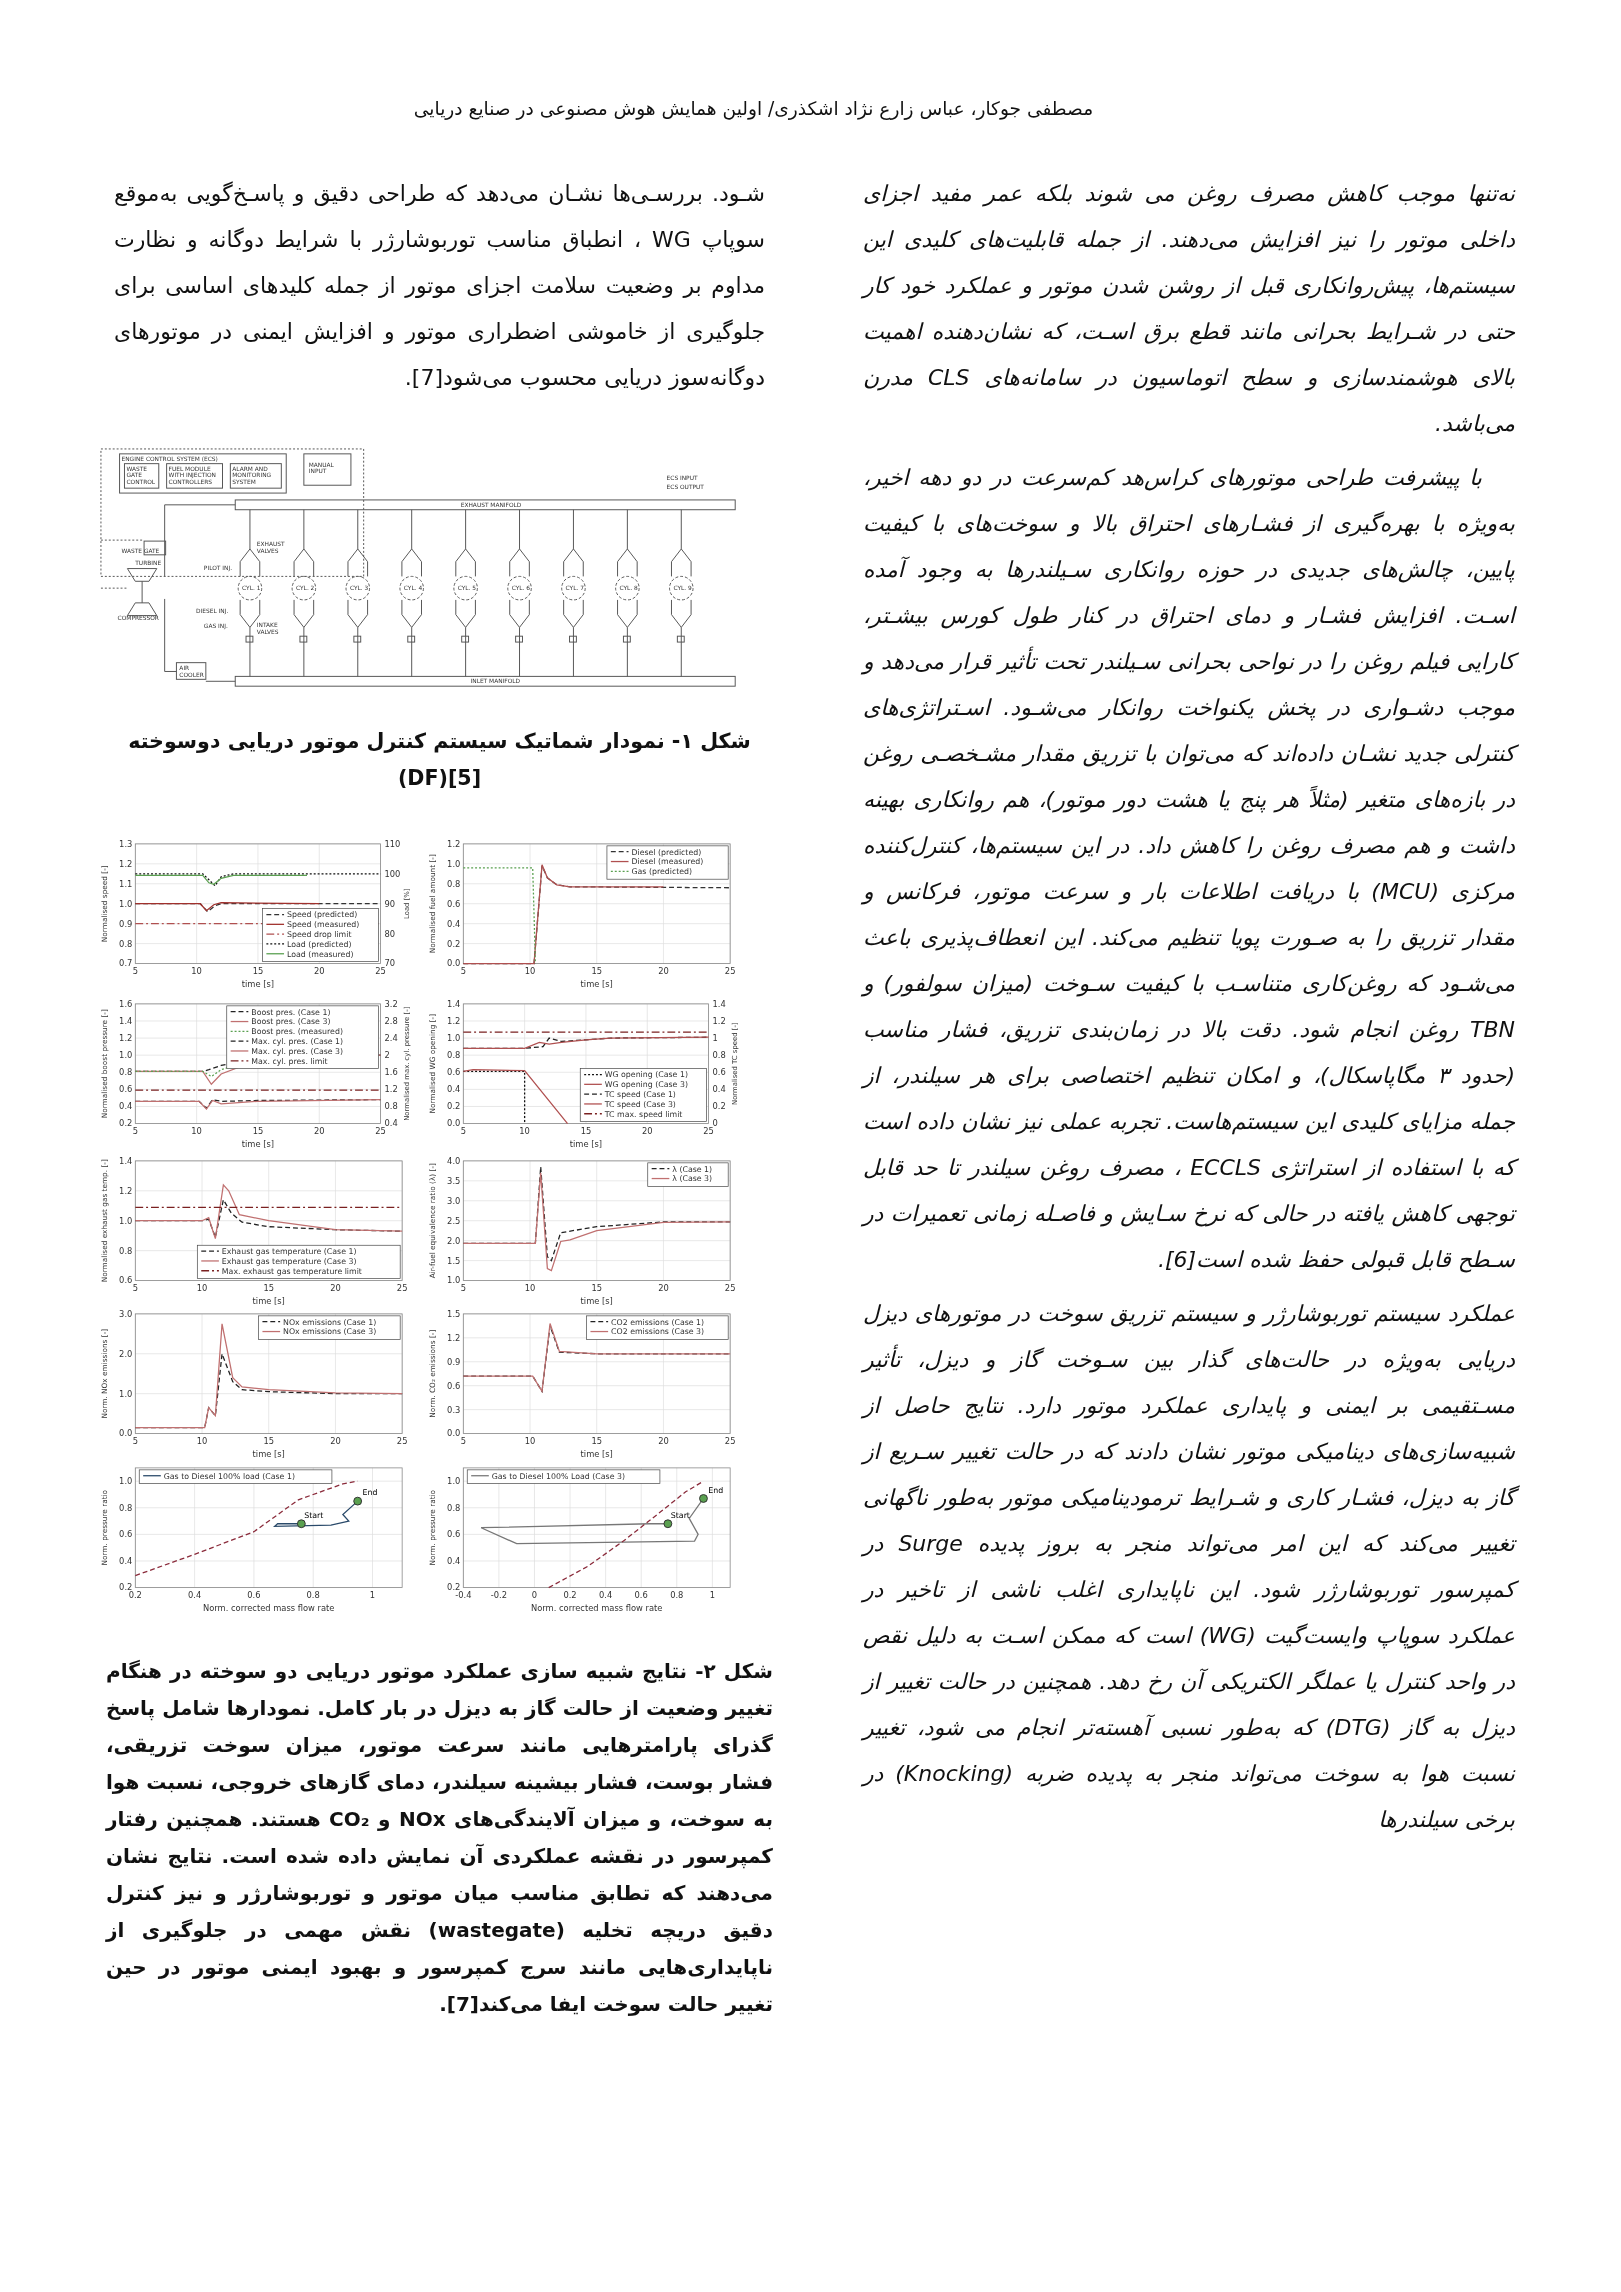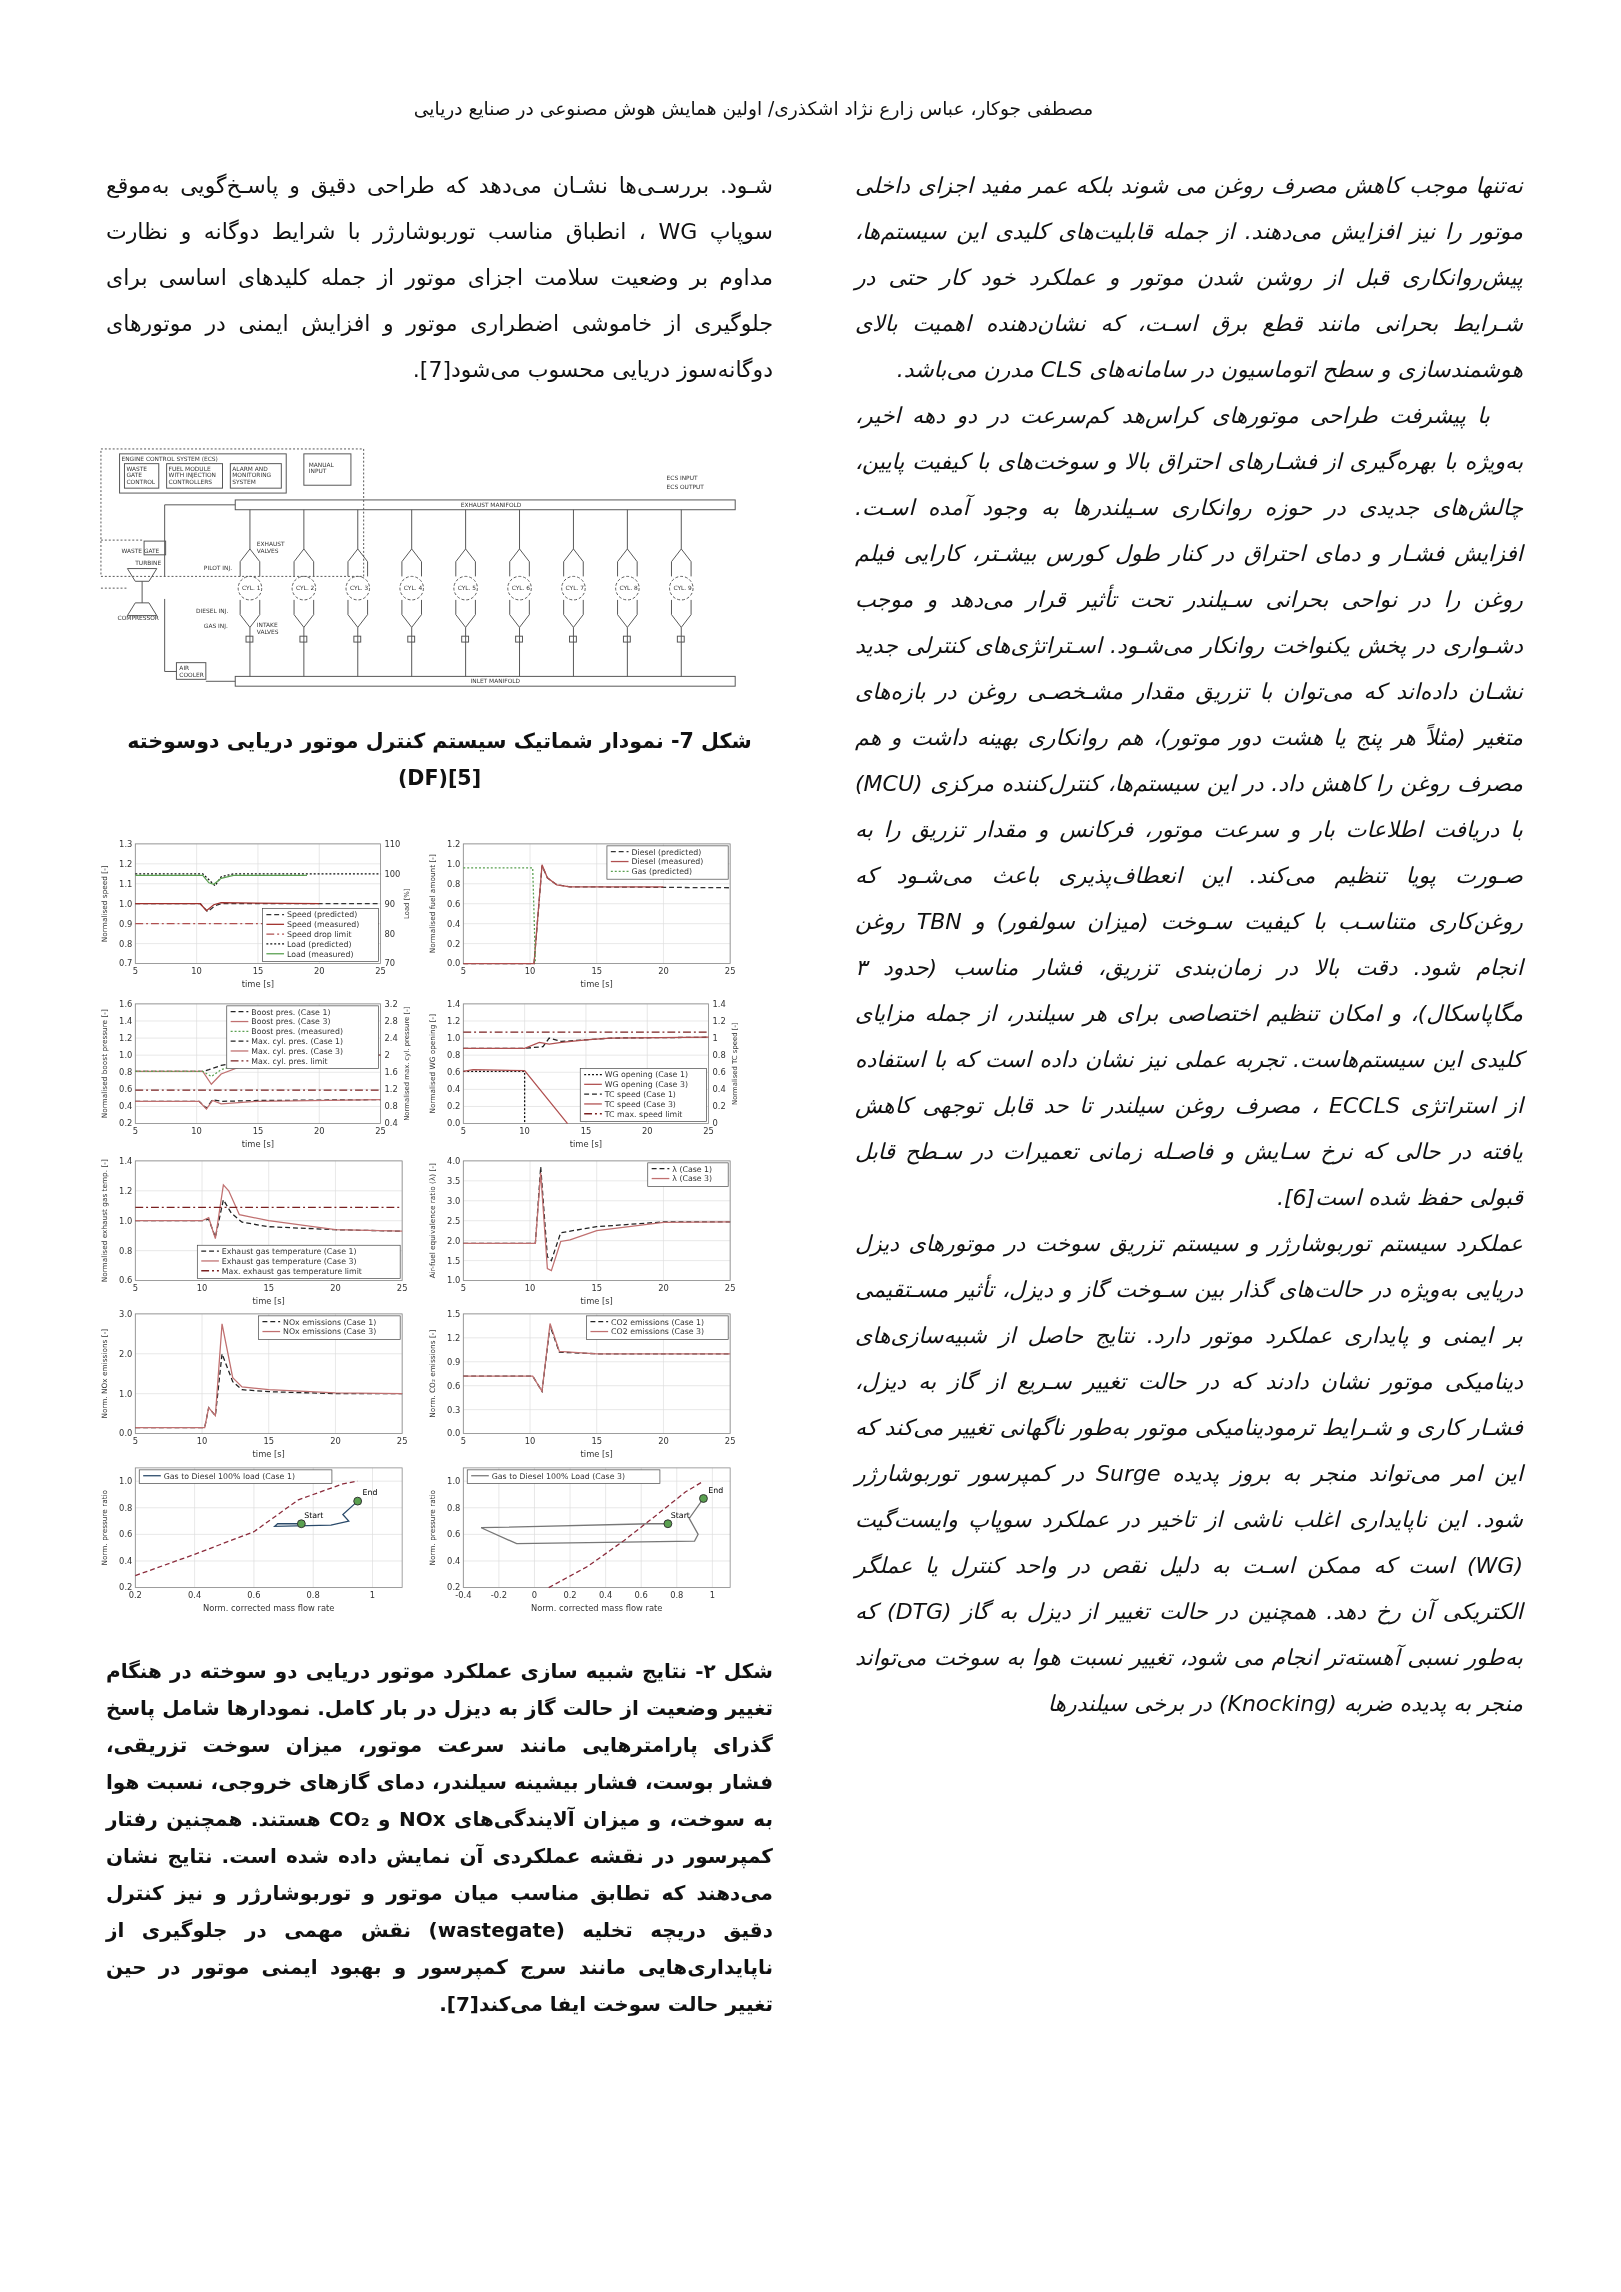--- a/index.html
+++ b/index.html
@@ -1,21 +1,21 @@
 <!DOCTYPE html>
 <html><head>
 <meta charset="utf-8">
 <style>
   html,body{margin:0;padding:0;background:#fff;}
   body{width:1621px;height:2293px;position:relative;overflow:hidden;font-family:"DejaVu Sans",sans-serif;color:#111;}
   .header{position:absolute;top:98px;left:0;width:1507px;text-align:center;font-size:18.6px;direction:rtl;}
   .col{position:absolute;direction:rtl;text-align:justify;font-size:22px;line-height:46px;}
   .col-right{left:855px;top:163px;width:668px;font-style:italic;}
   .col-left{left:106px;top:163px;width:667px;}
-  .col p{margin:0;}
+  .col p{margin:8px;}
   .indent{text-indent:33px;}
   .heading{font-weight:bold;font-size:24.5px;line-height:53px;margin-top:33px !important;}
   .caption{position:absolute;direction:rtl;text-align:center;font-weight:bold;font-size:20.6px;line-height:37px;}
   .cap1{left:106px;top:723px;width:667px;}
   .cap2{left:106px;top:1653px;width:667px;text-align:justify;line-height:37px;font-size:20px;}
   .schematic{position:absolute;left:98px;top:436px;width:647px;height:270px;}
   .plot{position:absolute;}
   svg text{font-family:"DejaVu Sans",sans-serif;}
 </style>
 </head>
@@ -176,21 +176,21 @@
       <text x="312" y="157">CYL. 4</text>
       <text x="367" y="157">CYL. 5</text>
       <text x="422" y="157">CYL. 6</text>
       <text x="477" y="157">CYL. 7</text>
       <text x="532" y="157">CYL. 8</text>
       <text x="587" y="157">CYL. 9</text>
     </g>
 </svg>
 
 <div class="caption cap1">
-  <div>شکل 7- نمودار شماتیک سیستم کنترل موتور دریایی دوسوخته</div>
+  <div>شکل ۱- نمودار شماتیک سیستم کنترل موتور دریایی دوسوخته</div>
   <div>[5](DF)</div>
 </div>
 
 <div id="plots">
     <svg class="plot" width="314" height="155" style="left: 98px; top: 838px;" viewBox="0 0 320 158">
       <line x1="38" y1="6" x2="38" y2="128" stroke="#ddd" stroke-width="0.7"></line>
       <text x="38" y="139" font-size="8.5" text-anchor="middle" fill="#333">5</text>
       <line x1="100.5" y1="6" x2="100.5" y2="128" stroke="#ddd" stroke-width="0.7"></line>
       <text x="100.5" y="139" font-size="8.5" text-anchor="middle" fill="#333">10</text>
       <line x1="163" y1="6" x2="163" y2="128" stroke="#ddd" stroke-width="0.7"></line>

